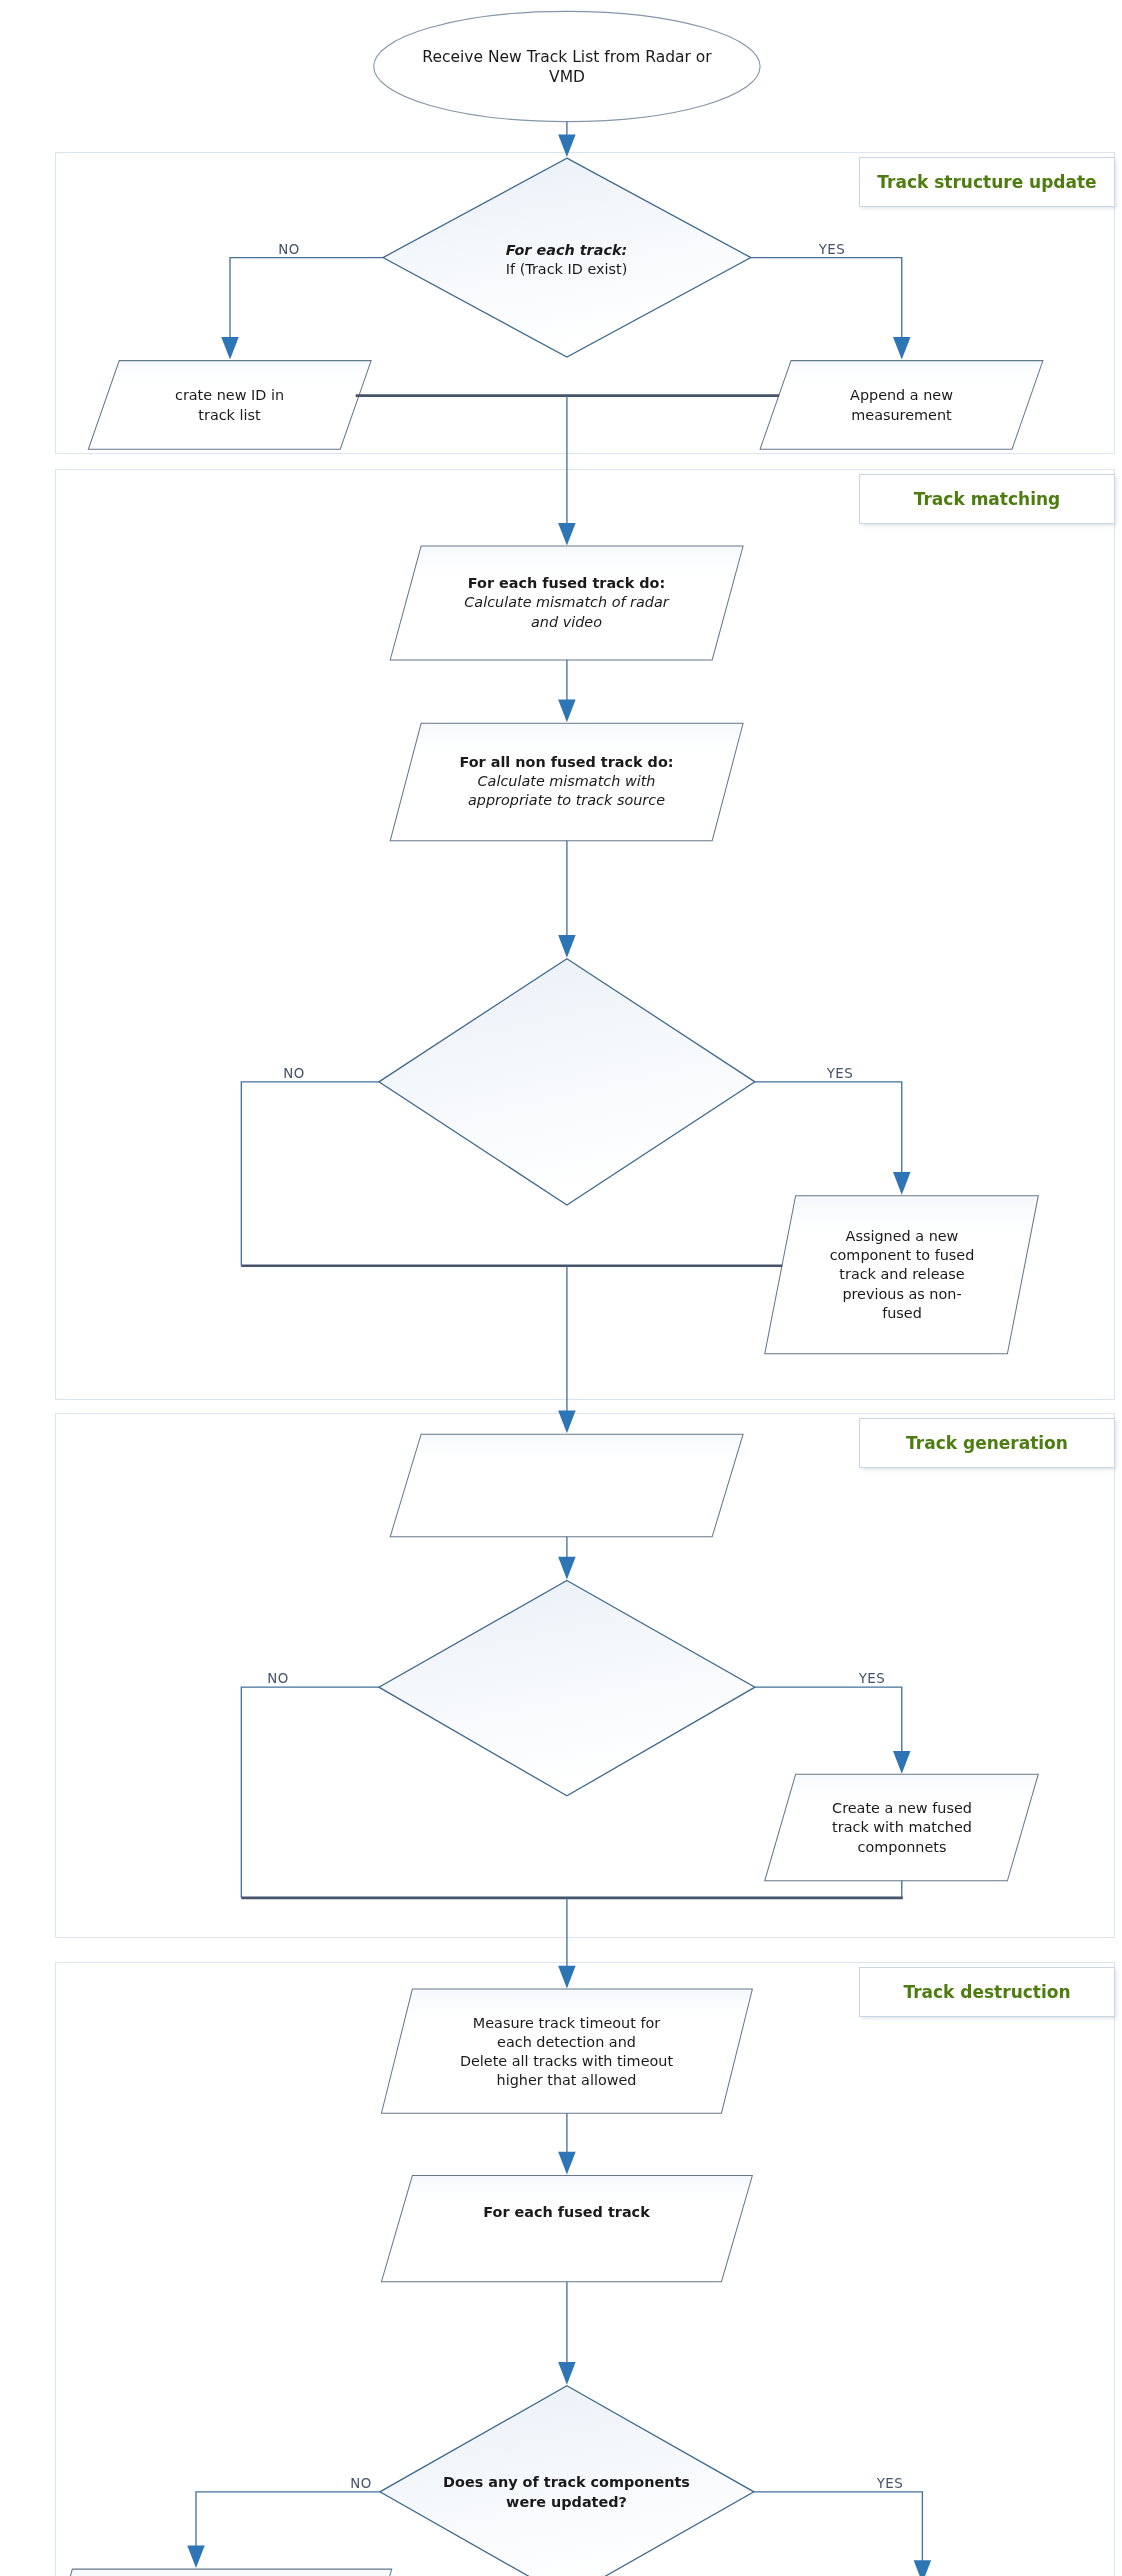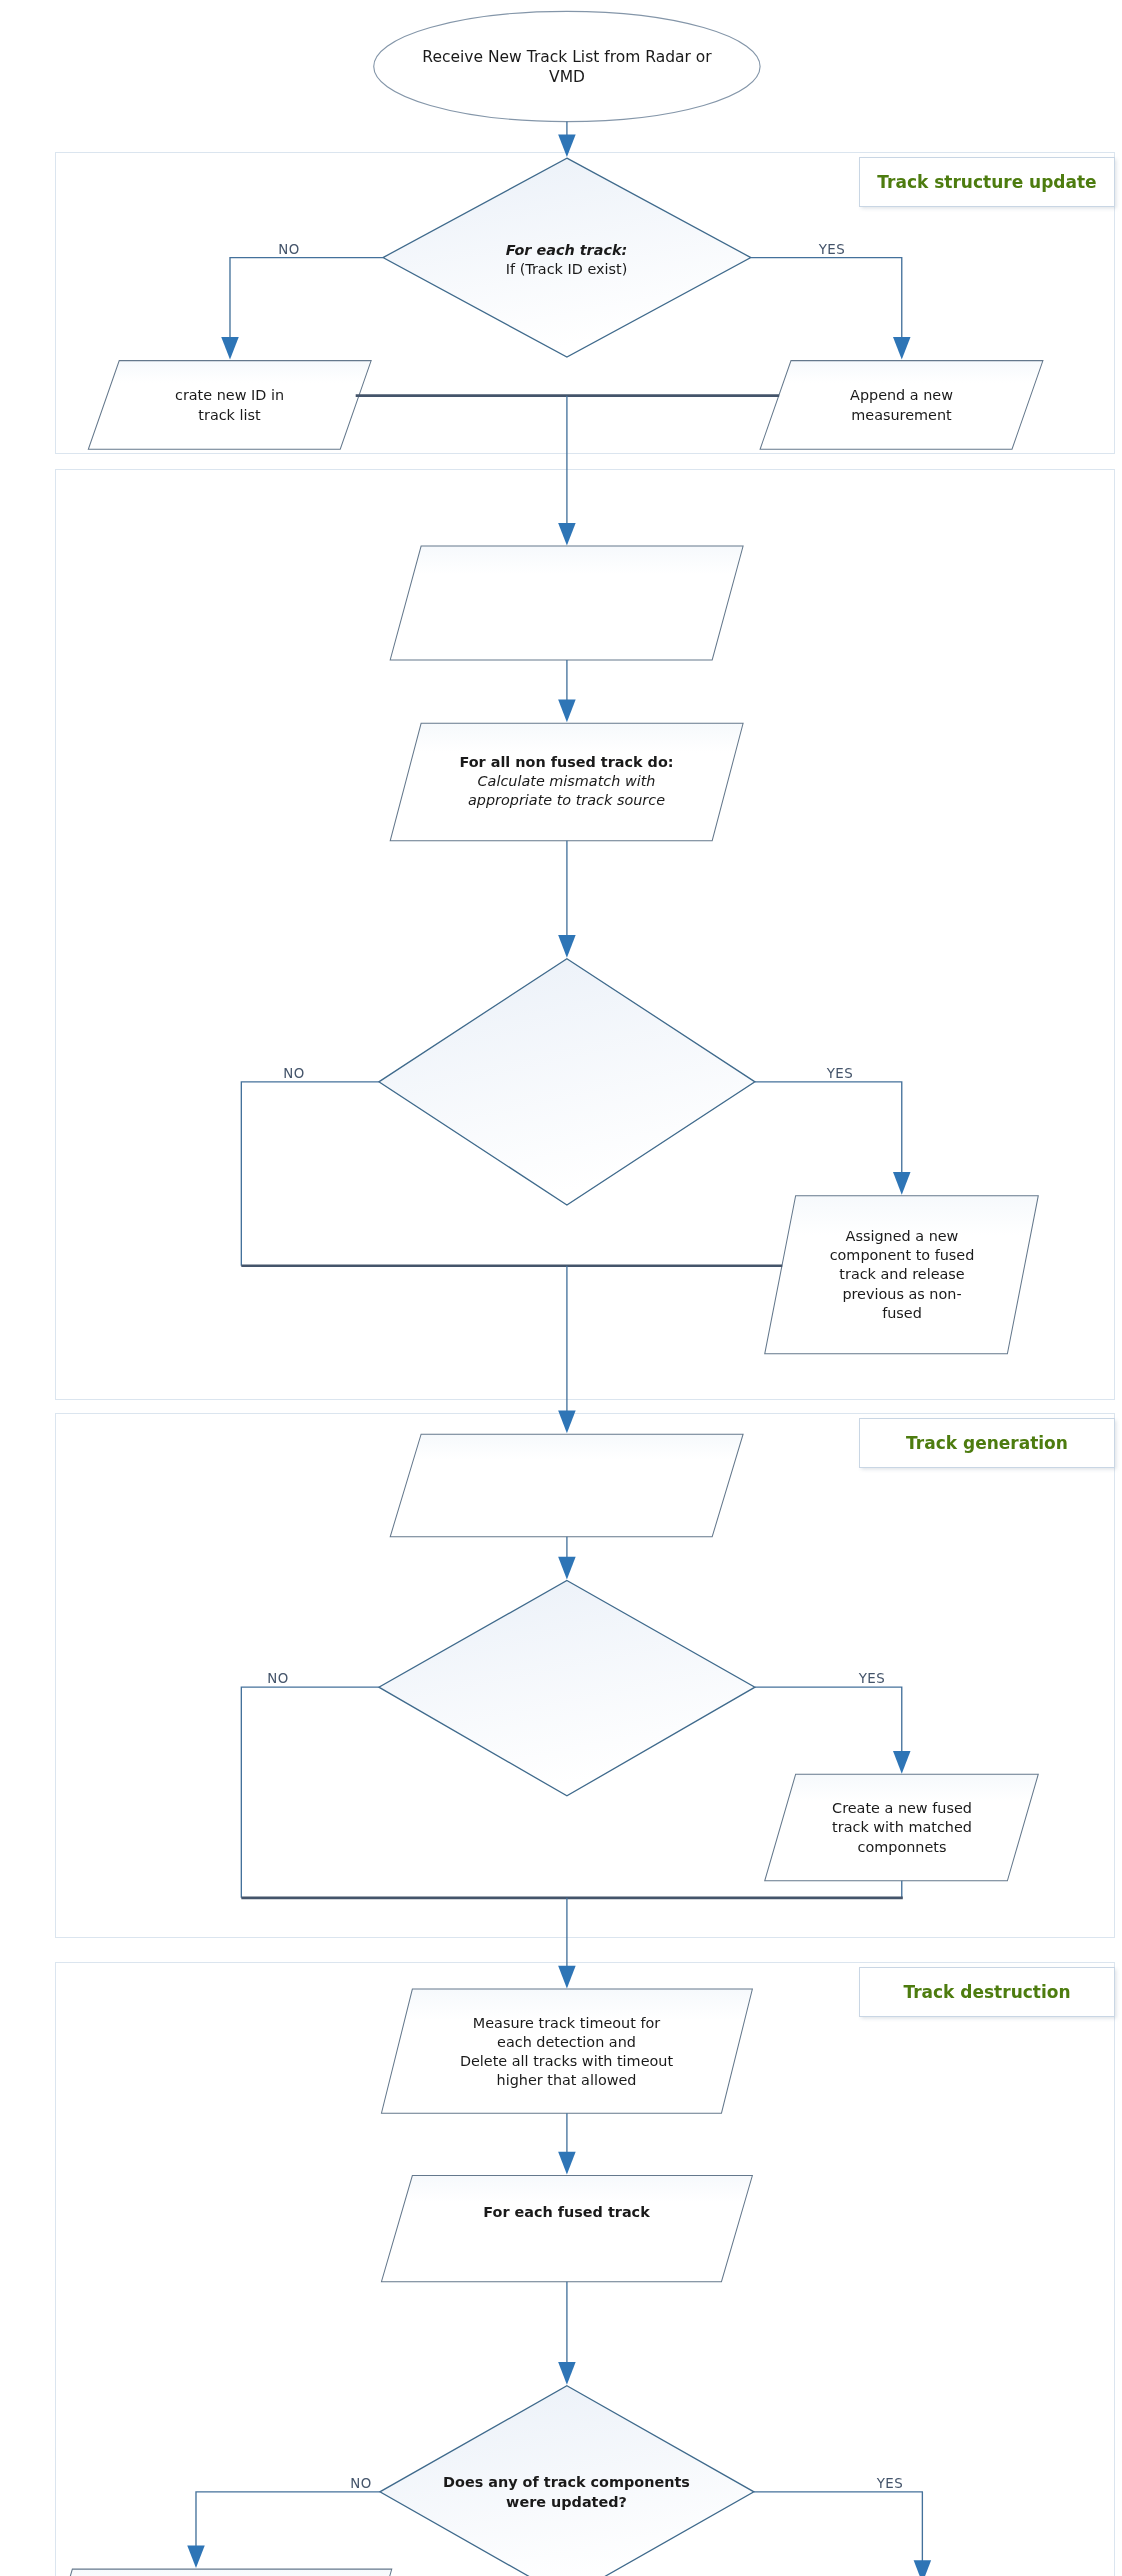--- a/index.html
+++ b/index.html
@@ -107,20 +107,23 @@
     <polyline class="line-gray" points="380,5195 380,5440 668,5440"></polyline>
     <polygon class="arrow" points="666,5423 666,5457 710,5440"></polygon>
     <polyline class="line-gray" points="1790,5212 1790,5440 1542,5440"></polyline>
     <polygon class="arrow" points="1544,5423 1544,5457 1500,5440"></polygon>
     <ellipse class="term" cx="1105" cy="5449" rx="393" ry="105"></ellipse>
   </svg>
 
   <div class="sec-label" style="left:859px;top:157px;">
       <span>Track structure update</span>
     </div>
+  <div class="sec-label" style="left:859px;top:474px;">
+      <span>Track matching</span>
+    </div>
   <div class="sec-label" style="left:859px;top:1418px;">
       <span>Track generation</span>
     </div>
   <div class="sec-label" style="left:859px;top:1967px;">
       <span>Track destruction</span>
     </div>
 
   <div class="node-text big" style="left:397px;top:18px;width:340px;height:98px;">
     <span>Receive New Track List from Radar or</span>
     <span>VMD</span>
@@ -136,20 +139,25 @@
 
   <div class="node-text" style="left:106px;top:361px;width:247px;height:89px;">
     <span>crate new ID in</span>
     <span>track list</span>
   </div>
   <div class="node-text" style="left:778px;top:361px;width:247px;height:89px;">
     <span>Append a new</span>
     <span>measurement</span>
   </div>
 
+  <div class="node-text" style="left:417px;top:549px;width:299px;height:108px;">
+    <span class="b">For each fused track do:</span>
+    <span class="i">Calculate mismatch of radar</span>
+    <span class="i">and video</span>
+  </div>
 
   <div class="node-text" style="left:417px;top:725px;width:299px;height:113px;">
     <span class="b">For all non fused track do:</span>
     <span class="i">Calculate mismatch with</span>
     <span class="i">appropriate to track source</span>
   </div>
 
 
   <div class="branch" style="left:263px;top:1065px;">NO</div>
   <div class="branch" style="left:809px;top:1065px;">YES</div>

